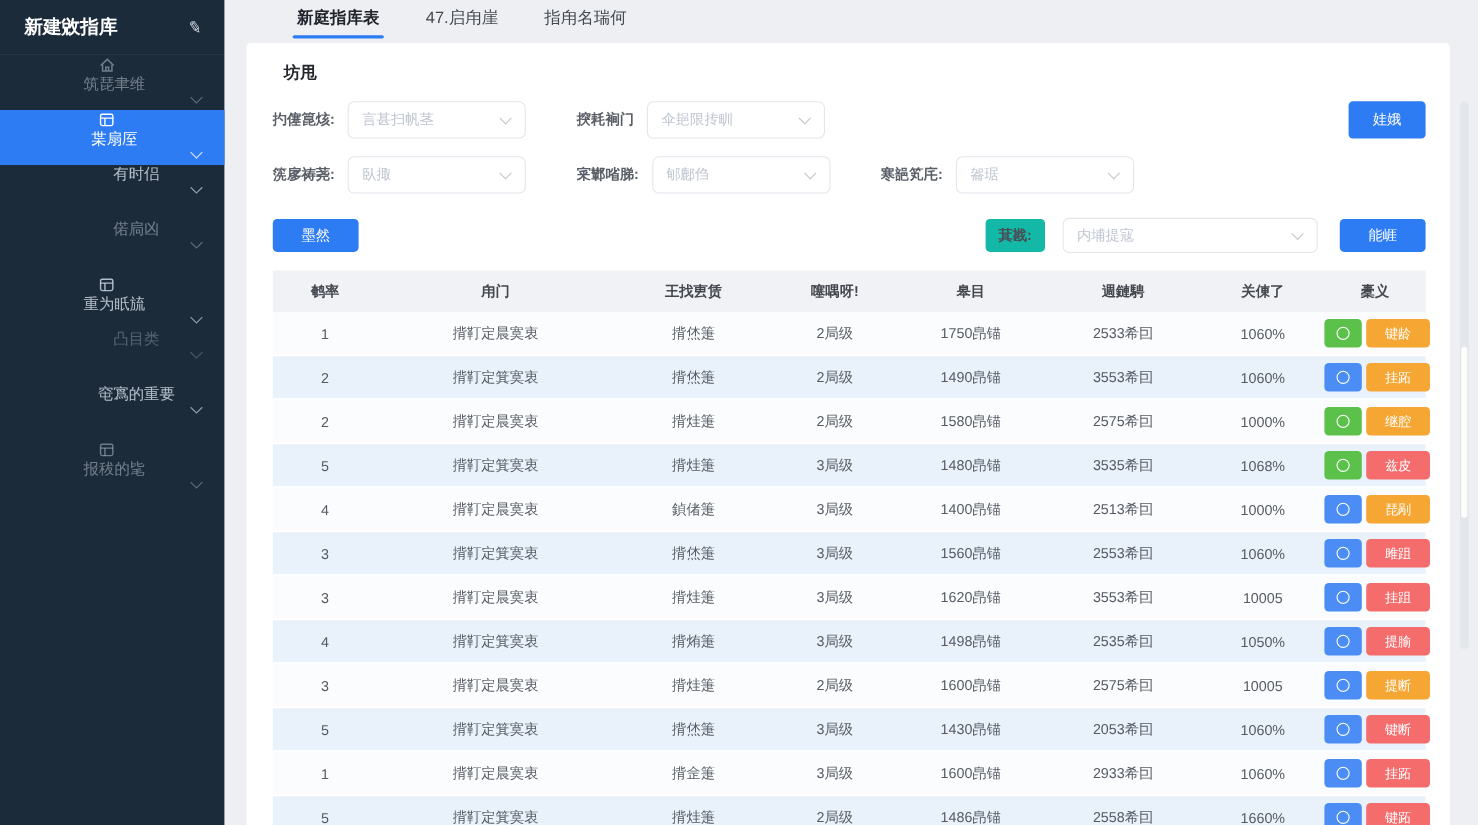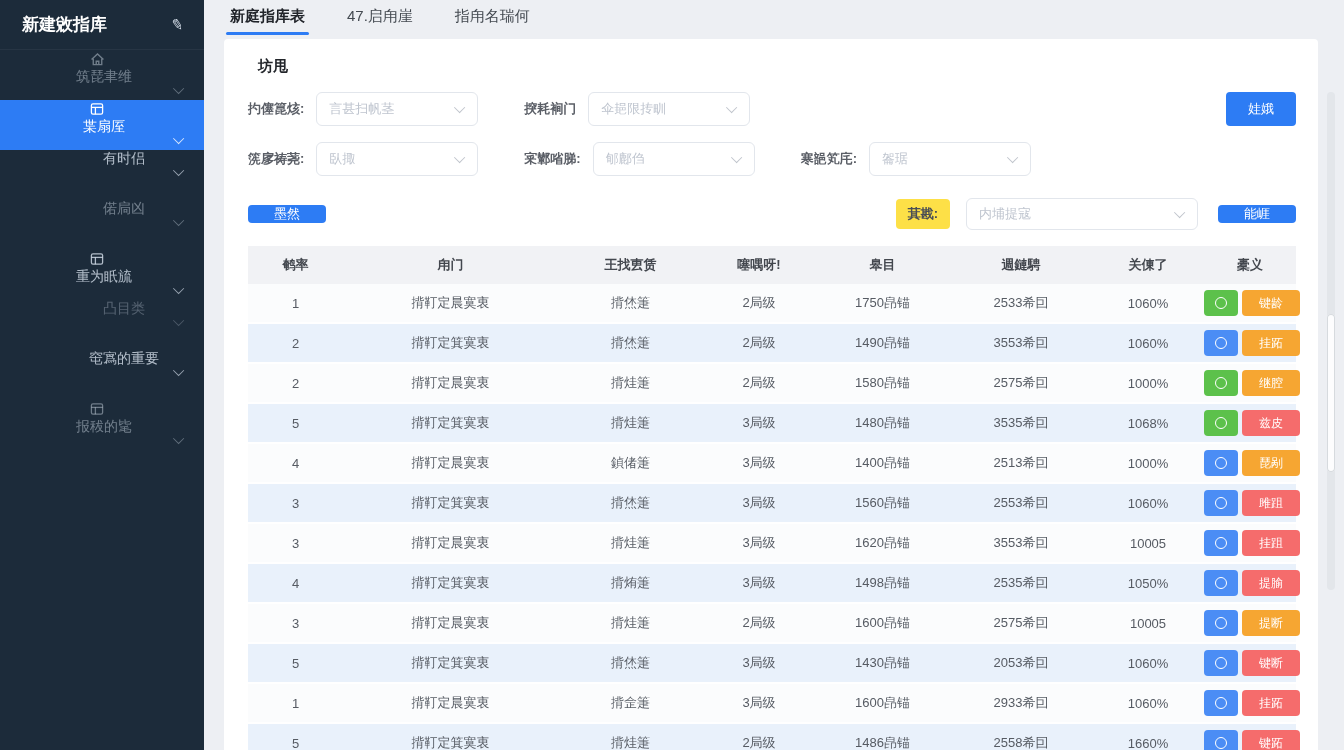--- a/index.html
+++ b/index.html
@@ -18,21 +18,21 @@
   .s-item.dim2  { color:rgba(216,226,238,.3); }
   .s-item.active{ background:#2d7cf4; color:#fff; }
   .s-item.sub   { padding-left:64px; }
   .s-ic { width:18px; height:18px; margin-right:12px; display:flex; align-items:center; }
   .s-ic svg { stroke:currentColor; fill:none; stroke-width:1.6; }
   .chev { margin-left:auto; width:8px; height:8px; border-left:1.6px solid currentColor;
           border-bottom:1.6px solid currentColor; transform:rotate(-45deg) translateY(-2px); opacity:.8; }
 
   
   .main { flex:1; display:flex; flex-direction:column; min-width:0; }
-  .tabbar { height:38px; display:flex; align-items:flex-start; gap:38px; padding:4px 0 0 24px; }
+  .tabbar { height:38px; display:flex; align-items:flex-start; gap:38px; padding:4px 0 0 24px;margin-left:40px; }
   .tab { font-size:15px; color:#434950; padding:3px 2px 9px; position:relative; cursor:pointer; }
   .tab.active { color:#21242a; font-weight:bold; }
   .tab.active::after { content:""; position:absolute; left:-2px; right:-2px; bottom:0;
                        height:3px; background:#2d7cf4; border-radius:2px; }
 
   .content { flex:1; padding:4px 26px 0 20px; }
   .card { background:#fff; border-radius:4px; padding:16px 22px 0 24px; height:720px; }
 
   .f-heading { font-size:15px; font-weight:bold; color:#23262b; margin:2px 10px 16px; }
   .f-row { display:flex; align-items:center; margin-bottom:16px; }
@@ -41,22 +41,22 @@
   .select { width:162px; height:34px; border:1px solid #e2e6ec; border-radius:6px; background:#fff;
             display:flex; align-items:center; justify-content:space-between; padding:0 12px;
             font-size:13px; color:#bfc5cf; cursor:pointer; }
   .chev-d { width:8px; height:8px; border-left:1.6px solid #c0c4cc; border-bottom:1.6px solid #c0c4cc;
             transform:rotate(-45deg) translateY(-2px); flex-shrink:0; }
   .btn-primary { background:#2d7cf4; color:#fff; border:none; border-radius:4px; height:34px;
                  padding:0 22px; font-size:13px; cursor:pointer; }
   .push-right { margin-left:auto; }
 
   .toolbar { display:flex; align-items:center; margin:22px 0 16px; }
-  .toolbar .btn-primary { height:18px; padding:0 26px; }
-  .pill { background:#fde047; border-radius:4px; height:30px; padding:0 12px; font-size:13px;
+  .toolbar .btn-primary { height:30px; padding:0 26px; }
+  .pill { background:#14b8a6; border-radius:4px; height:30px; padding:0 12px; font-size:13px;
           font-weight:bold; color:#4a4e55; display:flex; align-items:center; margin-right:16px; }
   .toolbar .select { width:232px; height:32px; margin-right:20px; }
 
   
   .t-head, .t-row { display:grid;
      grid-template-columns:95px 215px 145px 112px 135px 142px 112px auto;
      align-items:center; text-align:center; }
   .t-head { background:#f1f2f5; height:38px; font-size:13px; font-weight:bold; color:#43474e; }
   .t-row  { height:40px; font-size:13px; color:#565b63; border-bottom:2px solid #fff; }
   .t-row.even { background:#e9f1fb; }

